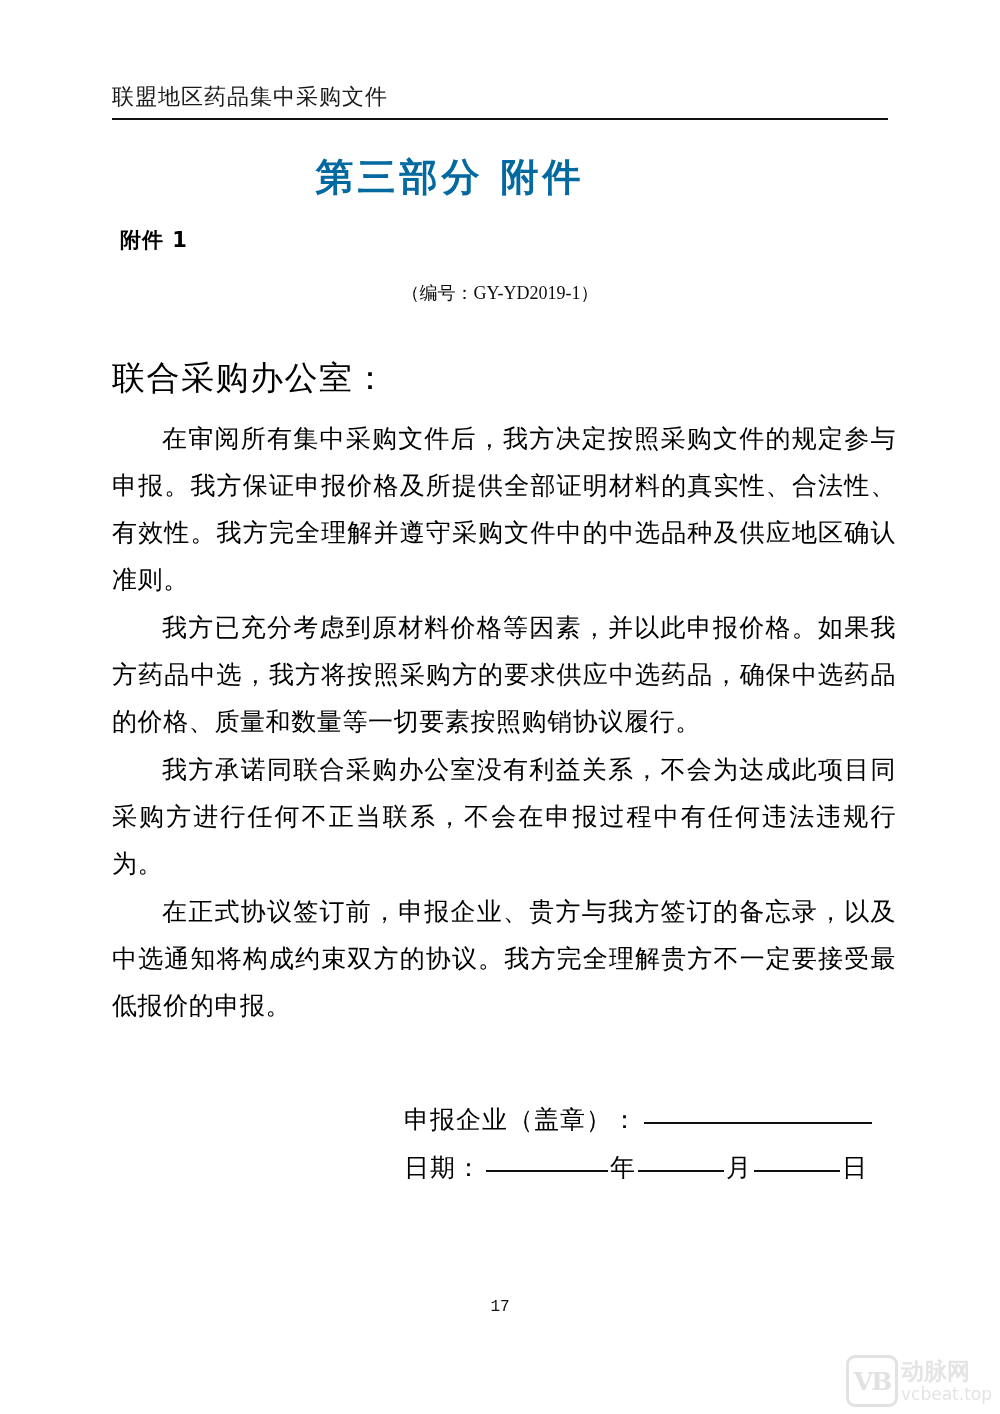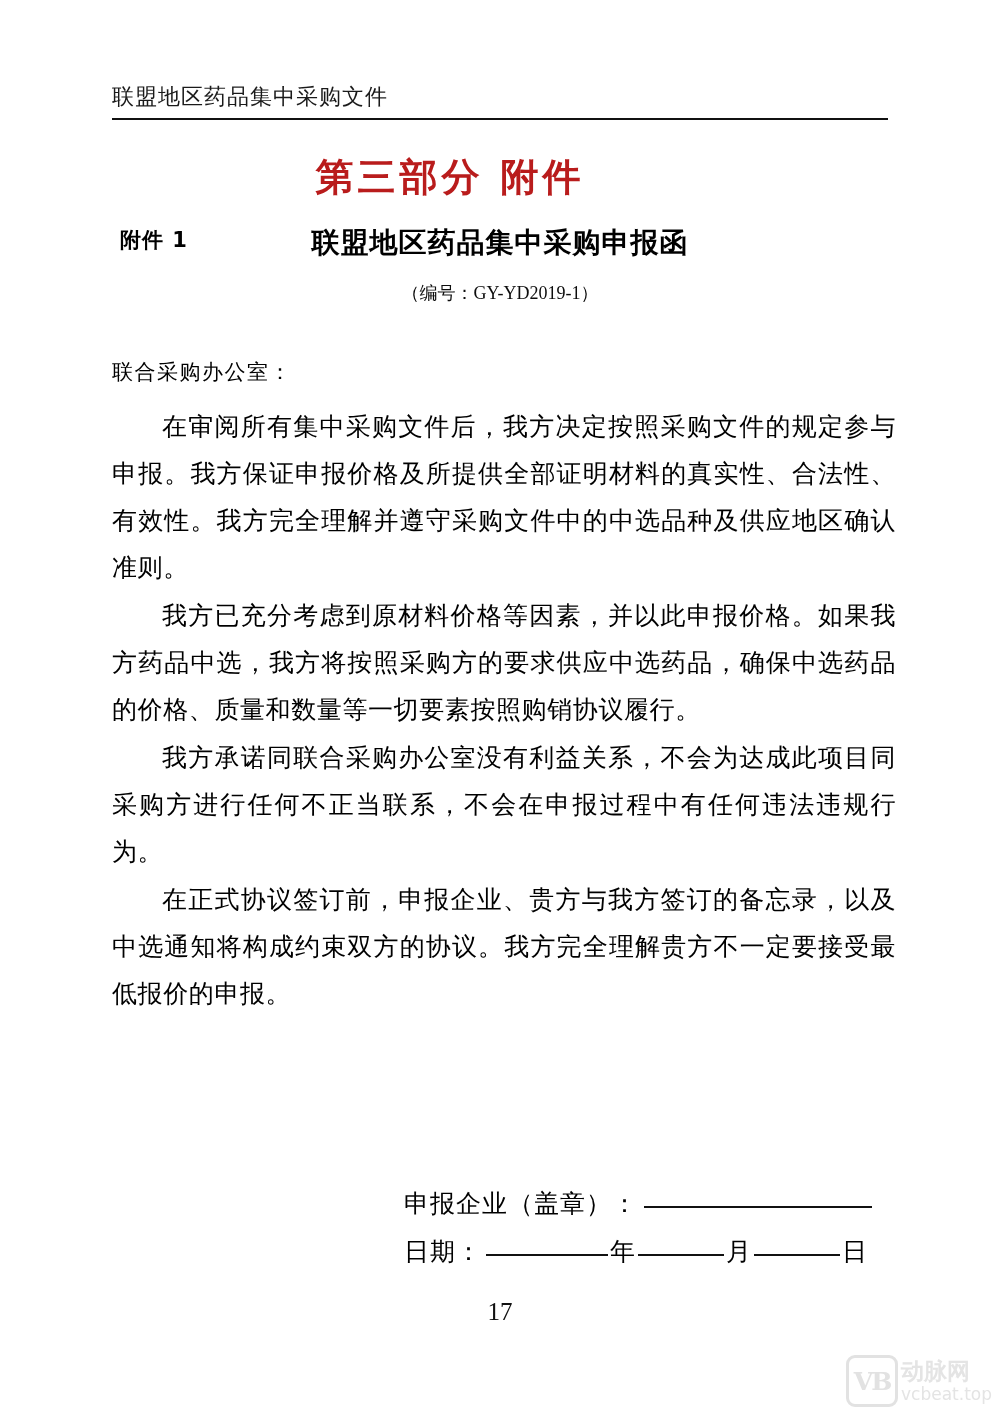--- a/index.html
+++ b/index.html
@@ -44,21 +44,21 @@
   
   .doc-title {
     position: absolute;
     left: 0;
     top: 152px;
     width: 900px;
     text-align: center;
     font-size: 38px;
     font-weight: bold;
     letter-spacing: 4px;
-    color: #b91c1c;
+    color: #0369a1;
     font-family: "DejaVu Serif", "Liberation Serif", serif;
   }
 
   .attachment-row {
     position: absolute;
     left: 112px;
     top: 224px;
     width: 776px;
     height: 44px;
   }
@@ -95,40 +95,40 @@
   }
 
   
   .body-block {
     position: absolute;
     left: 112px;
     top: 362px;
     width: 784px;
   }
   .salutation {
-    font-size: 21px;
+    font-size: 33px;
     line-height: 1.0;
     letter-spacing: 1.5px;
     margin-bottom: 20px;
   }
   .para {
     font-size: 25px;
     line-height: 47px;
     letter-spacing: 0.6px;
     text-indent: 2em;
     text-align: justify;
     text-justify: inter-character;
     margin: 0 0 1px 0;
   }
 
   
   .sign-block {
     position: absolute;
     left: 404px;
-    top: 1180px;
+    top: 1096px;
     width: 500px;
     font-family: Liberation Serif, serif;
   }
   .sign-row {
     font-size: 25px;
     letter-spacing: 1px;
     white-space: nowrap;
     line-height: 48px;
   }
   .rule-fill {
@@ -144,22 +144,22 @@
   .rule-month { width: 86px;  margin-left: 2px; margin-right: 2px; }
   .rule-day   { width: 86px;  margin-left: 2px; margin-right: 2px; }
 
   
   .page-number {
     position: absolute;
     left: 0;
     top: 1298px;
     width: 1000px;
     text-align: center;
-    font-size: 25px;
-    font-family: Liberation Serif, serif;
+    font-size: 16px;
+    font-family: Liberation Mono, monospace;
     color: #111;
   }
 
   
   .watermark {
     position: absolute;
     left: 846px;
     top: 1352px;
     width: 146px;
     height: 58px;
@@ -214,21 +214,20 @@
 <div class="page">
 
   <div class="header-block">
     <div class="header-text">联盟地区药品集中采购文件</div>
     <div class="header-rule"></div>
   </div>
 
   <div class="doc-title">第三部分 附件</div>
 
   <div class="attachment-row">
-    <div class="attachment-title">联盟地区药品集中采购申报函</div>
     <div class="attachment-label">附件 1</div>
   </div>
 
   <div class="doc-number">（编号：GY-YD2019-1）</div>
 
   <div class="body-block">
     <div class="salutation">联合采购办公室：</div>
     <p class="para">在审阅所有集中采购文件后，我方决定按照采购文件的规定参与申报。我方保证申报价格及所提供全部证明材料的真实性、合法性、有效性。我方完全理解并遵守采购文件中的中选品种及供应地区确认准则。</p>
     <p class="para">我方已充分考虑到原材料价格等因素，并以此申报价格。如果我方药品中选，我方将按照采购方的要求供应中选药品，确保中选药品的价格、质量和数量等一切要素按照购销协议履行。</p>
     <p class="para">我方承诺同联合采购办公室没有利益关系，不会为达成此项目同采购方进行任何不正当联系，不会在申报过程中有任何违法违规行为。</p>

